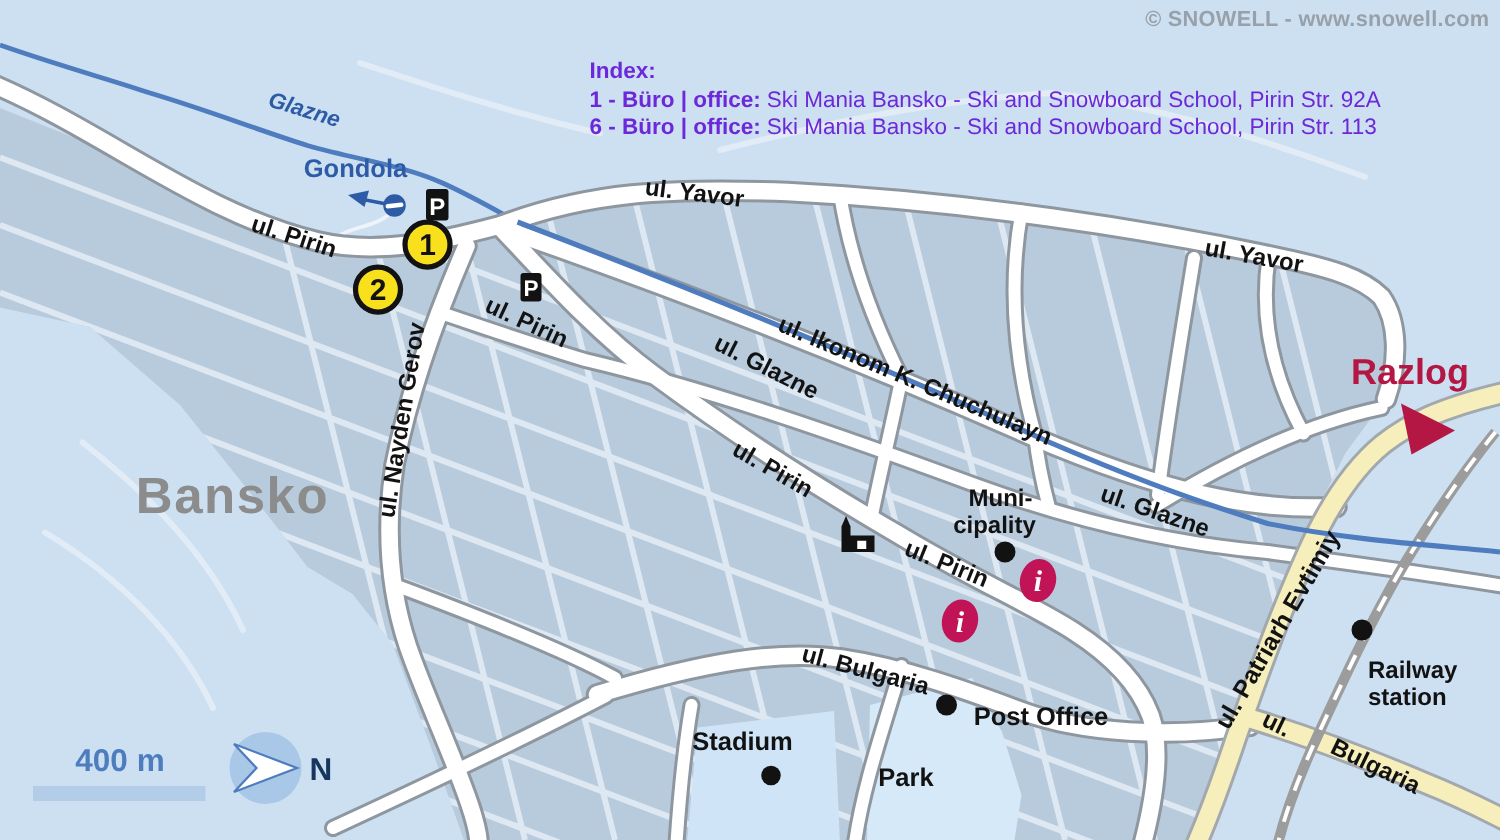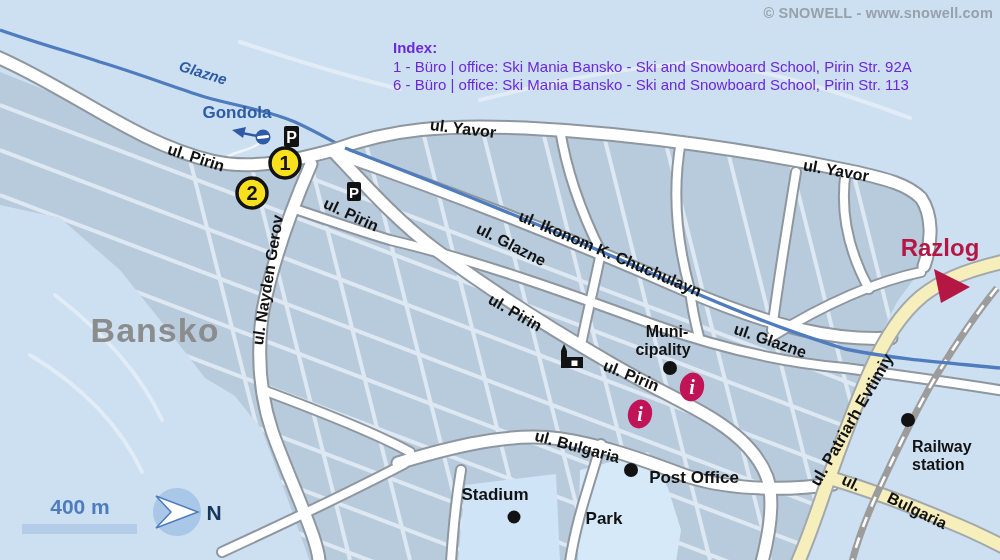--- a/index.html
+++ b/index.html
@@ -3,21 +3,21 @@
 <meta charset="utf-8">
 <style>
   html,body{margin:0;padding:0;background:#fff;}
   .stage{position:relative;width:1000px;height:560px;overflow:hidden;
          font-family:"Liberation Sans",sans-serif;background:#cce0f2;}
   .stage svg{position:absolute;left:0;top:0;}
   .attribution{position:absolute;top:5px;right:7px;font-size:14.5px;font-weight:bold;
                color:#98a1aa;letter-spacing:.2px;}
   .index{position:absolute;left:393px;top:23px;font-size:15px;line-height:18.5px;color:#6d28d9;margin-top:16px;}
   .index .h{font-weight:bold;}
-  .index b{font-weight:normal;margin-right:4px;text-align:center;}
+  .index b{font-weight:bold;margin-right:4px;text-align:center;}
   
   .casing-main{fill:none;stroke:#8e979f;stroke-width:15;stroke-linecap:round;stroke-linejoin:round;}
   .casing-sec{fill:none;stroke:#8e979f;stroke-width:12;stroke-linecap:round;stroke-linejoin:round;}
   .road-main{fill:none;stroke:#ffffff;stroke-width:11;stroke-linecap:round;stroke-linejoin:round;}
   .road-sec{fill:none;stroke:#ffffff;stroke-width:8;stroke-linecap:round;stroke-linejoin:round;}
   .ycasing{fill:none;stroke:#a3a8ad;stroke-width:16;stroke-linecap:round;}
   .yroad{fill:none;stroke-width:12;stroke-linecap:round;}
   .minor{stroke:#dde8f2;stroke-width:4;fill:none;}
   .terra{stroke:#e2ecf6;stroke-width:4;fill:none;stroke-linecap:round;}
   .lbl{font-weight:bold;font-size:16px;fill:#121212;text-anchor:middle;}

